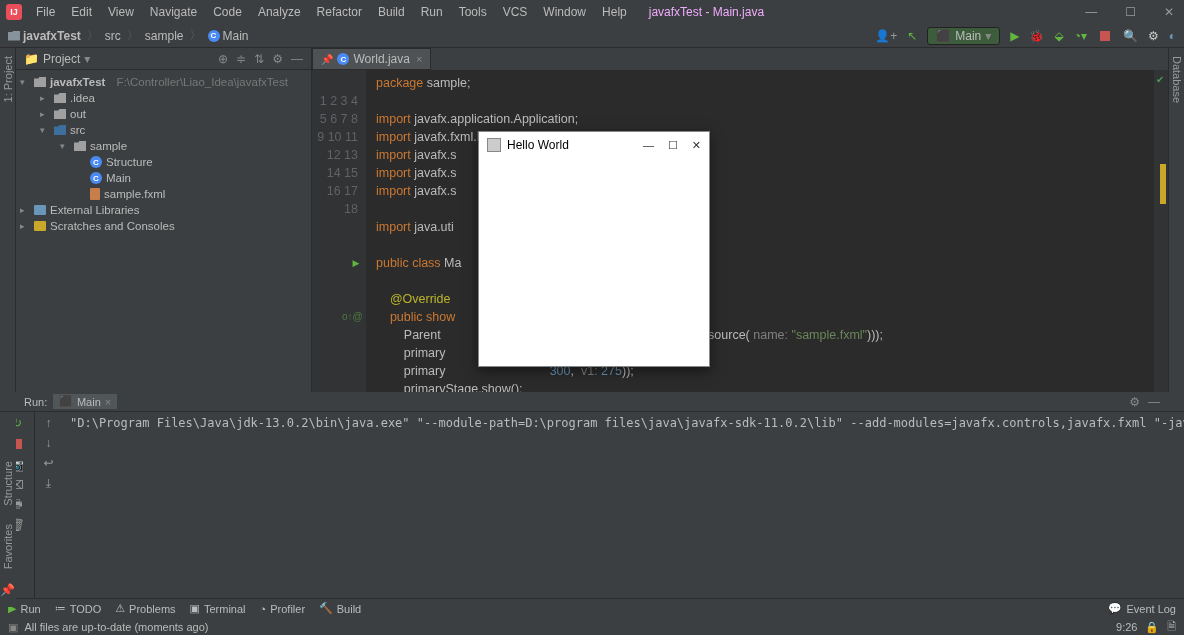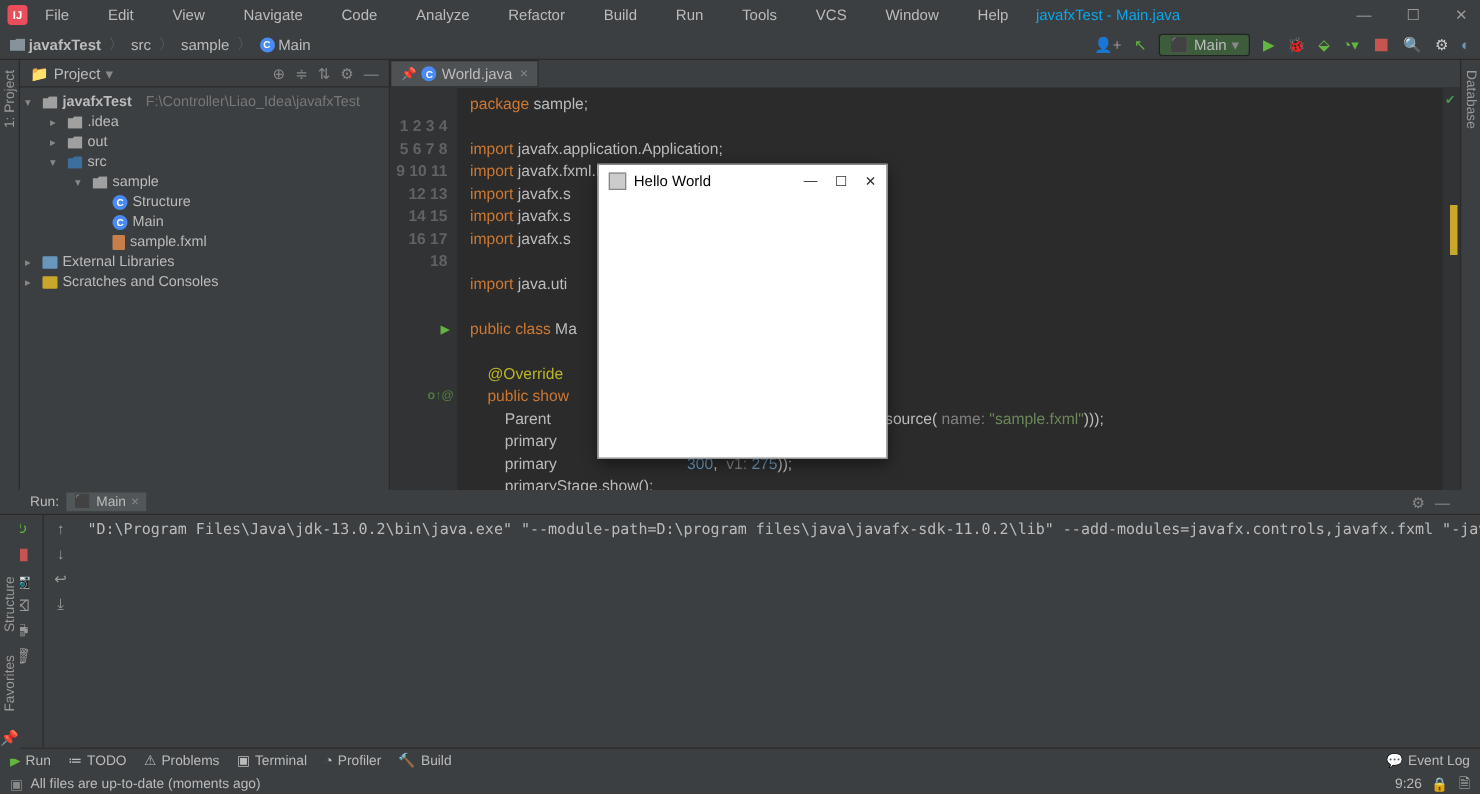--- a/index.html
+++ b/index.html
@@ -1,21 +1,21 @@
 <!DOCTYPE html>
 <html><head>
 <meta charset="utf-8">
 <style>
 * { margin:0; padding:0; box-sizing:border-box; font-family:"Segoe UI",Arial,sans-serif; }
 body { width:1184px; height:635px; background:#3c3f41; color:#bbbbbb; font-size:12px; overflow:hidden; position:relative; }
 .titlebar { height:24px; background:#3c3f41; display:flex; align-items:center; padding:0 6px; }
 .titlebar .logo { width:16px; height:16px; background:#e94e5a; border-radius:3px; margin-right:8px; display:flex; align-items:center; justify-content:center; font-size:9px; font-weight:bold; color:#fff;}
-.menubar { display:flex; gap:19px; }
+.menubar { display:flex; gap:4px; }
 .menubar span { padding:2px 6px; cursor:pointer; }
-.title-text { margin-left:16px; color:#0ea5e9; }
+.title-text { margin-left:16px; color:#f0abfc; }
 .winctrl { margin-left:auto; display:flex; gap:20px; color:#9a9a9a; }
 .winctrl span { cursor:pointer; padding:0 4px;}
 .navbar { height:24px; background:#3c3f41; display:flex; align-items:center; padding:0 8px; border-bottom:1px solid #2b2b2b; }
 .crumb { display:flex; align-items:center; gap:4px; }
 .crumb-sep { color:#666; margin:0 2px;}
 .crumb-item { display:flex; align-items:center; gap:3px;}
 .folder-ico{width:12px;height:10px;background:#87939a;clip-path:polygon(0 15%,35% 15%,45% 0,100% 0,100% 100%,0 100%);}
 .class-ico{width:12px;height:12px;border-radius:50%;background:#4a8af4;display:flex;align-items:center;justify-content:center;color:#fff;font-size:8px;font-weight:bold;}
 .navbar-right { margin-left:auto; display:flex; align-items:center; gap:10px; }
 .run-config { background:#3c5c3c; border:1px solid #222; padding:1px 8px; border-radius:3px; display:flex; align-items:center; gap:4px;}
@@ -38,21 +38,21 @@
 .file-ico{width:10px;height:12px;background:#6e8759;border-radius:1px;}
 .xml-ico{width:10px;height:12px;background:#c67e4a;border-radius:1px;}
 .lib-ico{width:12px;height:10px;background:#6897bb;border-radius:1px;}
 .editor{flex:1;background:#2b2b2b;display:flex;flex-direction:column;position:relative;}
 .tabs{height:22px;display:flex;align-items:flex-end;background:#3c3f41;}
 .tab{height:22px;background:#515658;border:1px solid #2b2b2b;padding:0 8px;display:flex;align-items:center;gap:4px;}
 .tab.active{background:#4e5254;}
 .tab .pin{color:#888;font-size:10px;}
 .tab .close{color:#888;font-size:11px;margin-left:2px;}
 .code-area{flex:1;display:flex;font-family:Consolas,monospace;font-size:12.5px;overflow:hidden;position:relative;}
-.gutter{width:54px;background:#313335;text-align:right;padding:22px 8px 0 0;color:#606366;line-height:18px;position:relative;font-weight:bold;}
+.gutter{width:54px;background:#313335;text-align:right;padding:22px 8px 0 0;color:#606366;line-height:18px;position:relative;}
 .gutter-mark{position:absolute;left:38px;width:12px;text-align:center;}
 .run-tri{color:#62b53f;font-size:9px;}
 .override-ico{color:#507a3f;font-size:10px;}
 .code{flex:1;padding:4px 0 0 10px;line-height:18px;white-space:pre;}
 .kw{color:#cc7832;}
 .str{color:#6a8759;}
 .num{color:#6897bb;}
 .ann{color:#bbb529;}
 .cmt{color:#808080;font-style:italic;}
 .param{color:#808080;}

